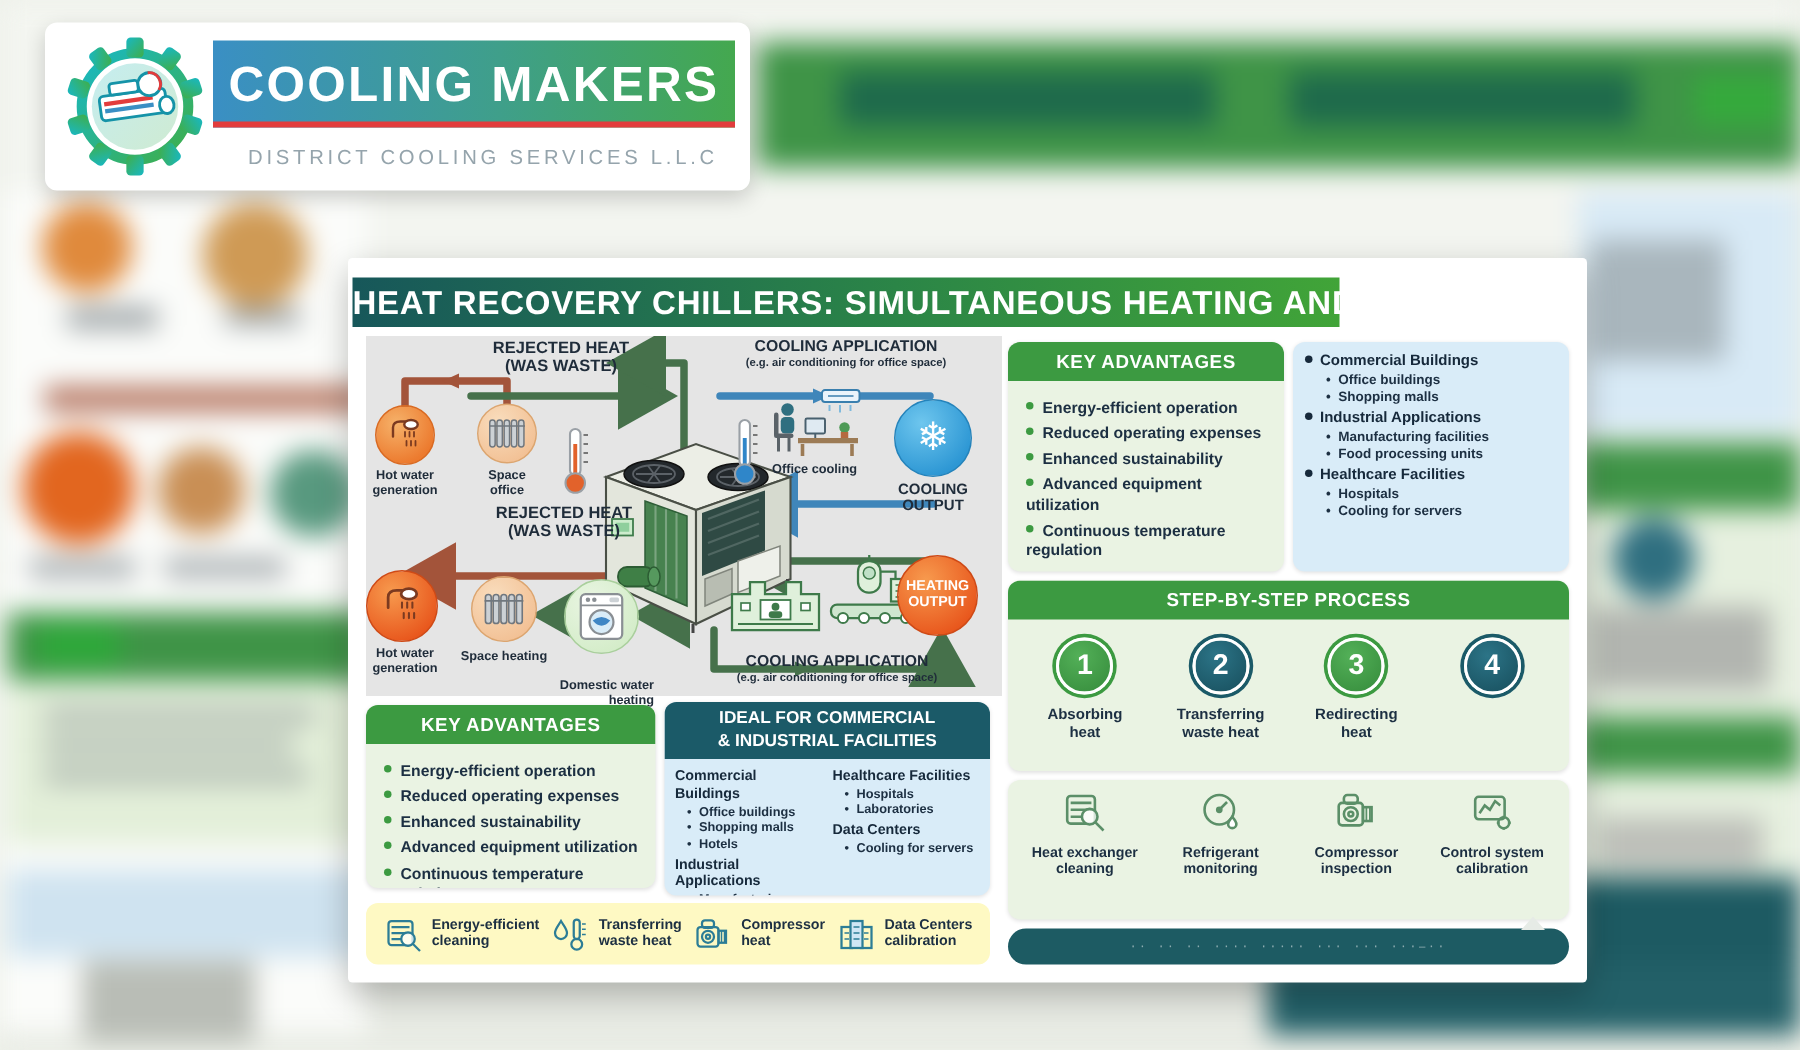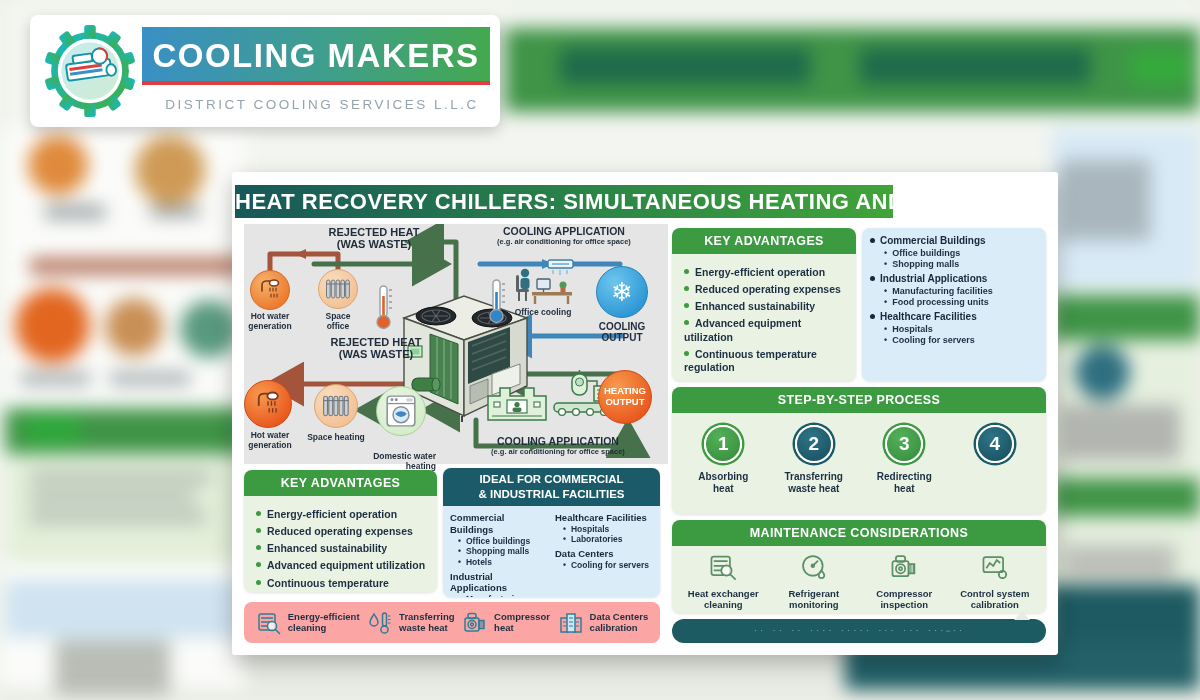--- a/index.html
+++ b/index.html
@@ -82,21 +82,21 @@
     display:flex; align-items:center; justify-content:center; color:#fff; font-size:19px; font-weight:bold; }
   .snum.g { background:radial-gradient(circle at 40% 30%, #53b058, #358b3b); box-shadow:0 0 0 2.5px #3c9a41; }
   .snum.t { background:radial-gradient(circle at 40% 30%, #2c7487, #174e5c); box-shadow:0 0 0 2.5px #1b5a68; }
   .slabel { margin-top:8px; font-size:10px; font-weight:bold; color:#1c2f42; line-height:1.2; white-space:pre-line; }
 
   .maint { left:440px; top:348px; width:374px; height:93px; }
   .maint .bd { display:flex; justify-content:space-around; padding:6px 6px 0 6px; }
   .mitem { width:92px; text-align:center; }
   .mlabel { margin-top:2px; font-size:9.5px; font-weight:bold; color:#1c2f42; line-height:1.2; white-space:pre-line; }
 
-  .legend { position:absolute; left:12px; top:430px; width:416px; height:41px; background:#fca5a5;
+  .legend { position:absolute; left:12px; top:430px; width:416px; height:41px; background:#fef9c3;
     border-radius:8px; display:flex; align-items:center; justify-content:space-around; padding:0 8px; }
   .litem { display:flex; align-items:center; gap:6px; }
   .llabel { font-size:9.5px; font-weight:bold; color:#1c2f42; line-height:1.15; white-space:pre-line; }
 
   .footer-bar { position:absolute; left:440px; top:447px; width:374px; height:24px; background:#1d5b63;
     border-radius:12px; display:flex; align-items:center; justify-content:center; }
   .fineprint { color:rgba(255,255,255,.5); font-size:7px; letter-spacing:2px;
     font-family:"DejaVu Sans Mono", monospace; white-space:nowrap; }
   .notch { position:absolute; right:16px; top:-8px; width:0; height:0;
     border-left:8px solid transparent; border-right:8px solid transparent; border-bottom:9px solid #e6ebe6; }
@@ -542,21 +542,20 @@
           <div class="slabel">Redirecting
 heat</div>
         </div>
         <div class="step">
           <div class="snum t">4</div>
         </div>
       </div>
     </div>
 
     <div class="box maint body-green">
-      <div class="hdr green">MAINTENANCE CONSIDERATIONS</div>
       <div class="bd">
         <div class="mitem">
           <svg width="30" height="30" viewBox="0 0 26 26" fill="none" stroke="#5b8f68" stroke-width="1.5">
             <rect x="3" y="4" width="16" height="16" rx="2"></rect>
               <path d="M5,8 h12 M5,12 h12 M5,16 h7"></path>
             <circle cx="16" cy="16" r="4.5" fill="rgba(255,255,255,.75)"></circle>
               <path d="M19.3,19.3 L24,24"></path>
           </svg>
           <div class="mlabel">Heat exchanger
 cleaning</div>

